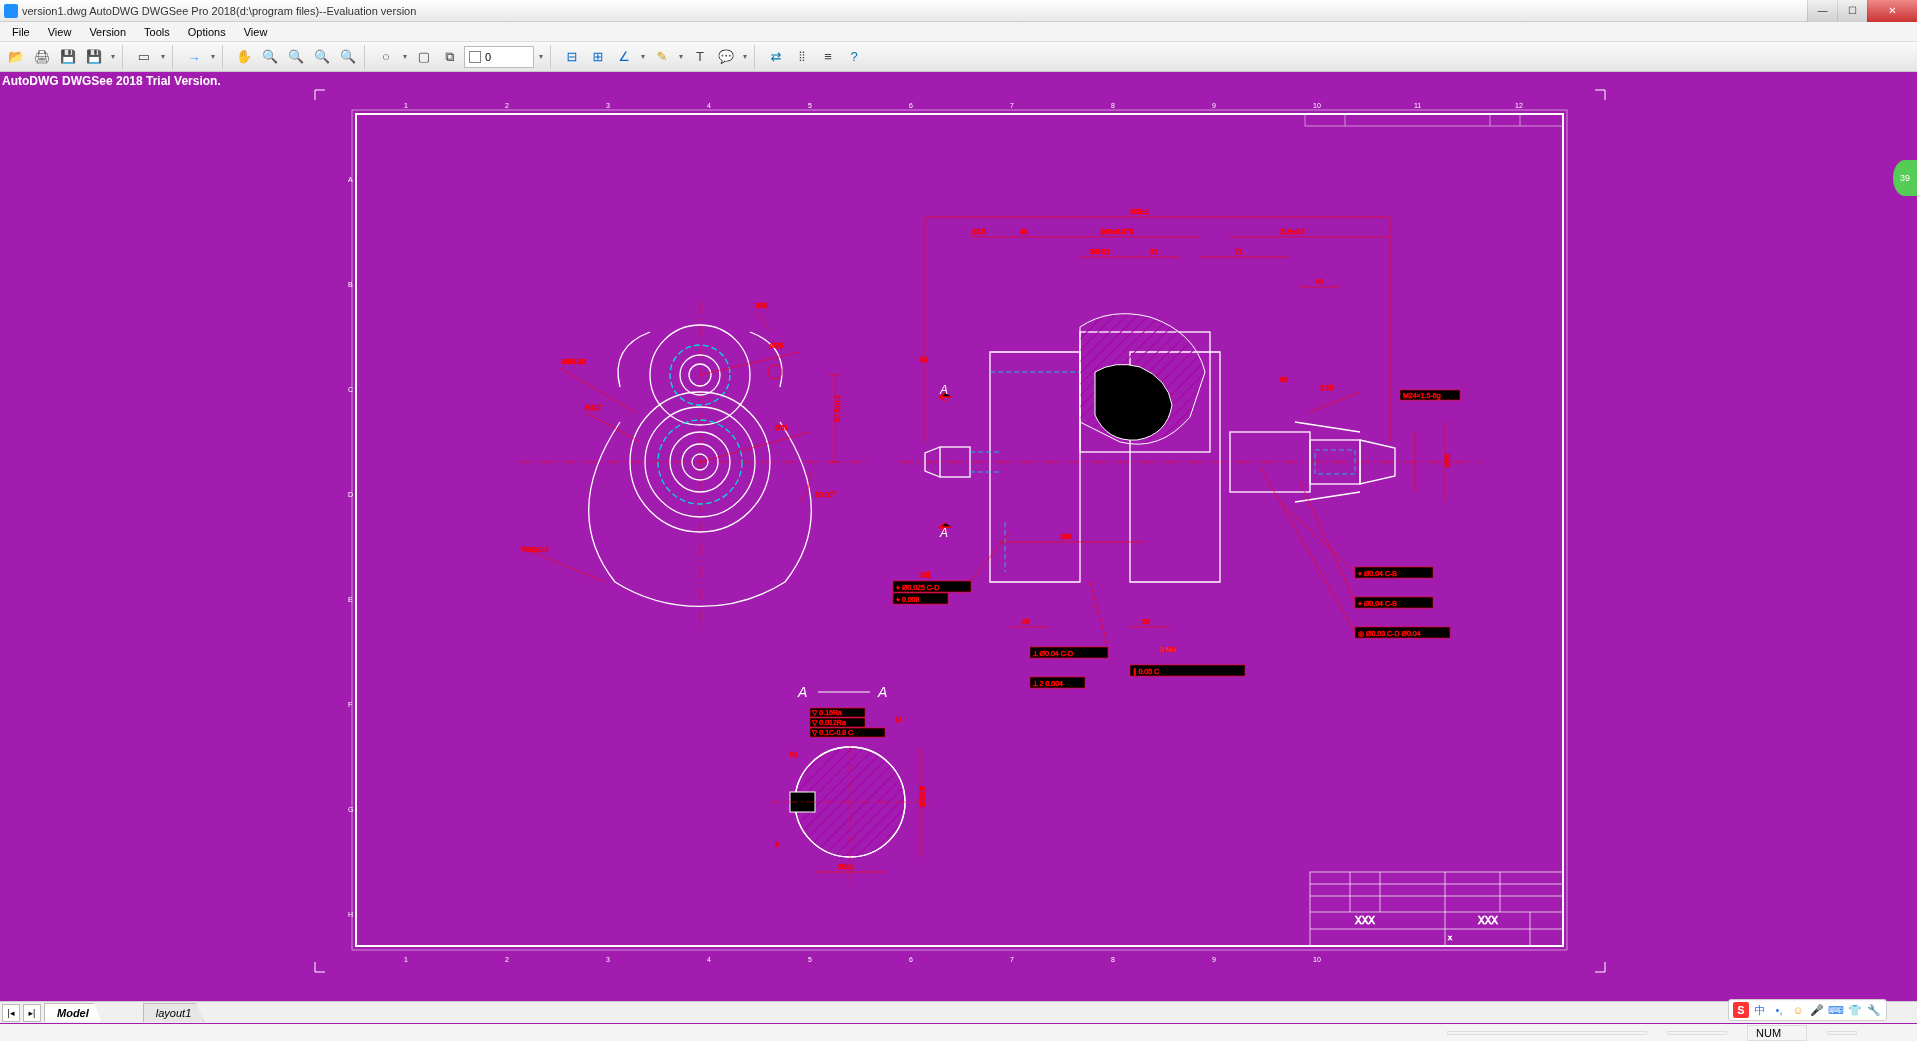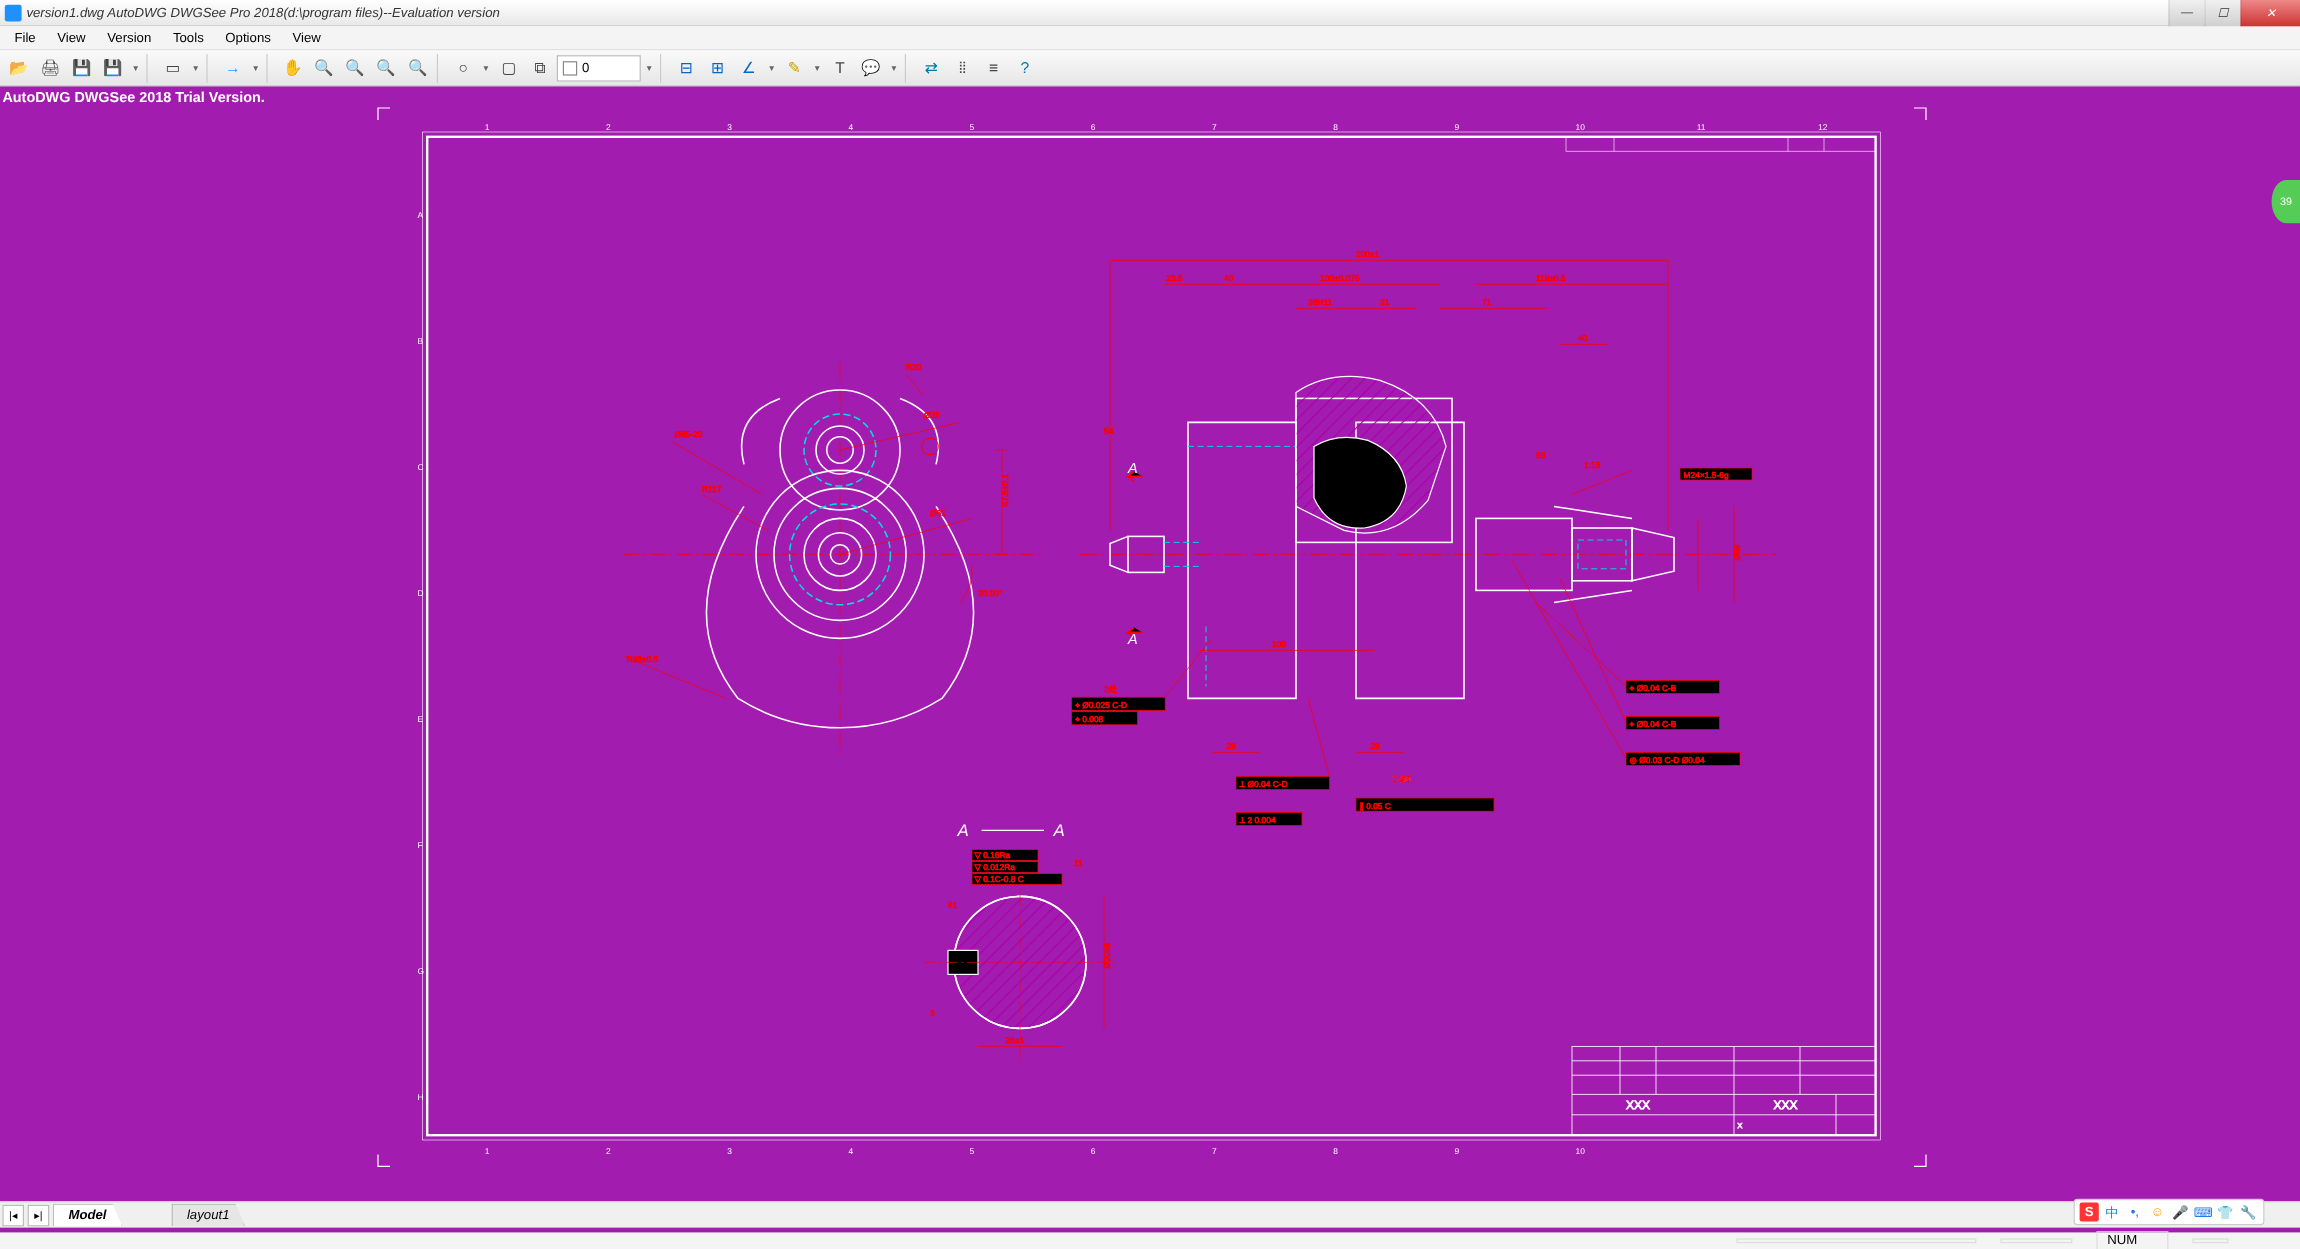--- a/index.html
+++ b/index.html
@@ -1,19 +1,19 @@
 <!DOCTYPE html>
 <html><head>
 <meta charset="utf-8">
 <style>
 * { margin: 0; padding: 0; box-sizing: border-box; font-family: "Segoe UI", Tahoma, sans-serif; }
 body { width: 1917px; height: 1041px; background: #fff; overflow: hidden; position: relative; }
 
 
-.titlebar { height: 22px; background: linear-gradient(to bottom, #fff, #e8e8e8); border-bottom: 1px solid #ccc; display: flex; align-items: center; justify-content: space-between; padding-left: 4px; font-style: italic; }
+.titlebar { height: 22px; background: linear-gradient(to bottom, #fff, #e8e8e8); border-bottom: 1px solid #ccc; display: flex; align-items: center; justify-content: space-between; padding-left: 4px; }
 .titlebar .title-left { display: flex; align-items: center; gap: 4px; font-size: 11px; color: #333; }
 .titlebar .app-icon { width: 14px; height: 14px; background: #1e90ff; border-radius: 2px; display: inline-block; }
 .titlebar .win-controls { display: flex; }
 .titlebar .win-btn { width: 30px; height: 22px; display: flex; align-items: center; justify-content: center; font-size: 10px; border-left: 1px solid rgba(0,0,0,0.1); background: linear-gradient(to bottom,#f0f0f0,#d0d0d0); }
 .titlebar .win-btn.close { background: linear-gradient(to bottom,#e88,#c33); color:#fff; width:50px; }
 .titlebar .win-btn.min, .titlebar .win-btn.max { color:#333; }
 
 
 .menubar { height: 20px; background: #f4f4f4; display: flex; align-items: center; padding-left: 4px; gap: 2px; font-size: 11px; border-bottom: 1px solid #ddd; }
 .menubar .menu-item { padding: 2px 8px; cursor: default; }
@@ -35,27 +35,27 @@
 .tickrow text { fill: #fff; font-size: 7px; font-family: Arial; }
 
 
 .tabstrip { position: absolute; left: 0; right: 0; bottom: 18px; height: 22px; background: #f0f0f0; border-top: 1px solid #ccc; display: flex; align-items: center; font-size: 11px; }
 .tabstrip .nav { width: 18px; height: 18px; border: 1px solid #bbb; background:#fff; display:flex; align-items:center; justify-content:center; font-size:9px; margin-right:1px; margin-left:2px;}
 .tabstrip .tab { padding: 3px 12px; border: 1px solid #bbb; border-bottom: none; background: #fff; margin-left: 2px; position:relative; clip-path: polygon(0 0, calc(100% - 8px) 0, 100% 100%, 0 100%); font-style: italic; }
 .tabstrip .tab.active { background: #fff; font-weight: bold; z-index:2; }
 .tabstrip .tab.inactive { background: #e6e6e6; margin-left: 41px; }
 
 
-.statusbar { position: absolute; left:0; right:0; bottom:0; height: 18px; background: #f4f4f4; border-top: 4px solid #a21caf; display:flex; align-items:center; justify-content:flex-end; font-size:11px; padding-right:60px; gap:20px; }
+.statusbar { position: absolute; left:0; right:0; bottom:0; height: 18px; background: #f4f4f4; border-top: 1px solid #a21caf; display:flex; align-items:center; justify-content:flex-end; font-size:11px; padding-right:60px; gap:20px; }
 .statusbar .panel { border:1px solid #ddd; padding:1px 8px; min-width:60px; }
 
 
 .sogou { position: absolute; right: 30px; bottom: 20px; display:flex; gap:3px; align-items:center; background:rgba(255,255,255,0.95); padding:2px 4px; border:1px solid #ccc; border-radius:3px; font-size:12px; }
 .sogou .s-icon { width:16px; height:16px; display:flex; align-items:center; justify-content:center; border-radius:2px; font-size:11px; }
-.green-badge { position:absolute; right:0; top:150px; width:24px; height:36px; background:#5c5; border-radius:50% 0 0 50%; display:flex; align-items:center; justify-content:center; color:#fff; font-size:9px;}
+.green-badge { position:absolute; right:0; top:160px; width:24px; height:36px; background:#5c5; border-radius:50% 0 0 50%; display:flex; align-items:center; justify-content:center; color:#fff; font-size:9px;}
 </style>
 </head>
 <body>
 
 <div class="titlebar">
   <div class="title-left">
     <span class="app-icon"></span>
     <span>version1.dwg AutoDWG DWGSee Pro 2018(d:\program files)--Evaluation version</span>
   </div>
   <div class="win-controls">

